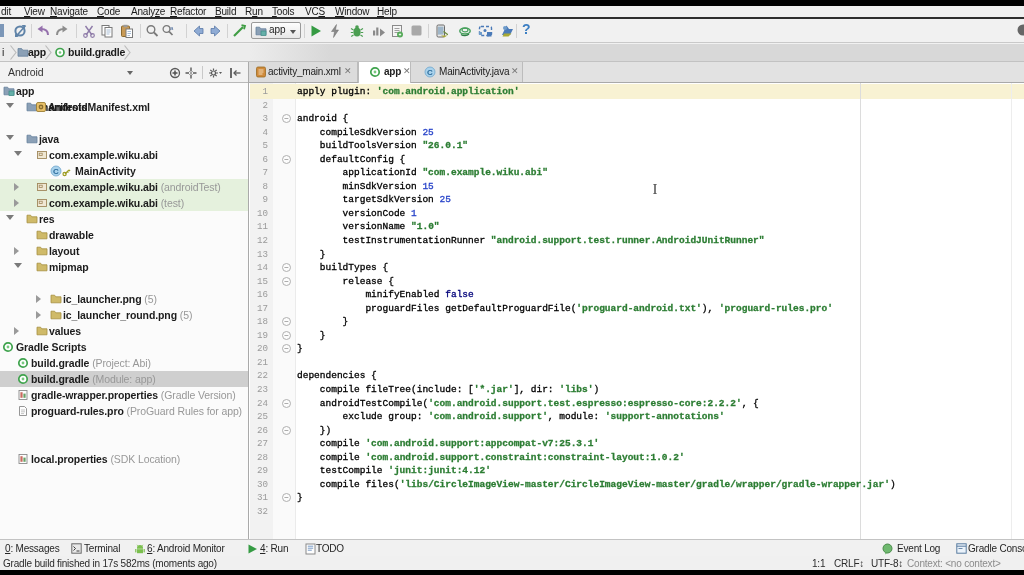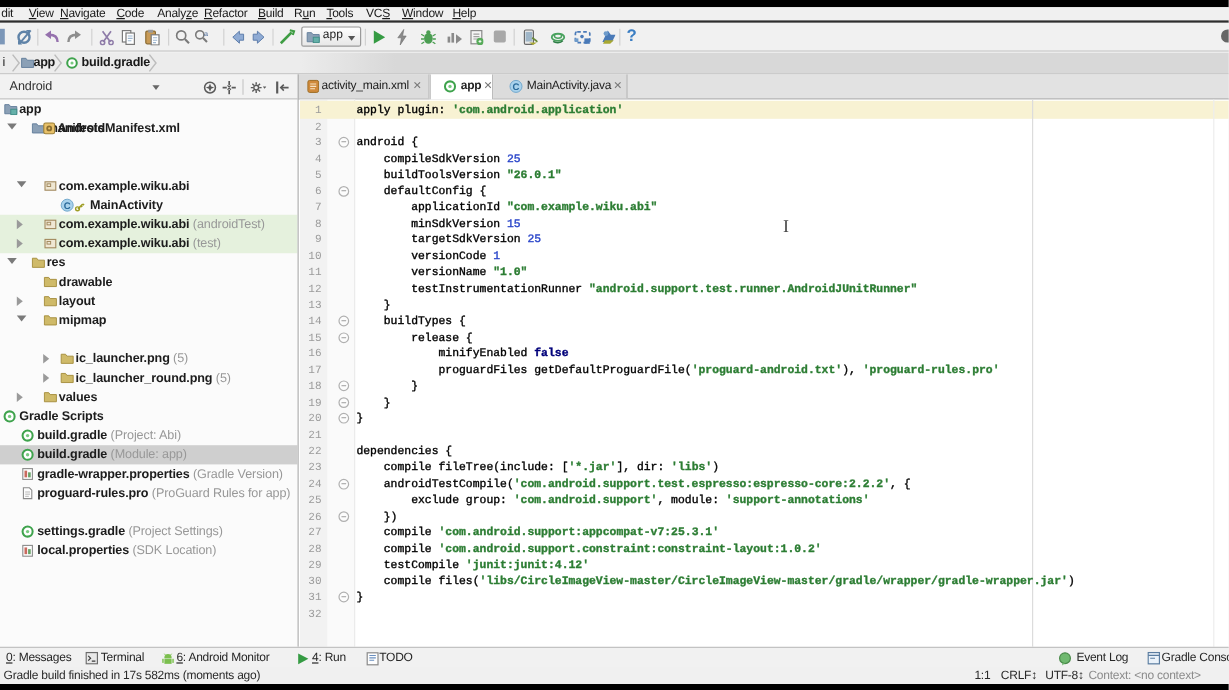--- a/index.html
+++ b/index.html
@@ -34,21 +34,21 @@
 .tab svg{position:absolute;top:4px}
 #tabrow .tab#tabactive{background:#fff;height:21px;border-left:1px solid #bcbcbc}
 #editor{left:249px;top:83px;width:775px;height:456px;background:#fff}
 #gutter{left:250px;top:83px;width:23px;height:456px;background:#f2f2f2}
 #foldstrip{left:273px;top:83px;width:23px;height:456px;background:#fafafa;border-right:1px solid #ebebeb}
 #caretline{left:250px;top:84px;width:774px;height:15px;background:#f8f2d3}
 #lnums{left:250px;top:85px;width:18px;text-align:right;white-space:pre;font-family:"Liberation Mono",monospace;font-size:9.2px;line-height:13.55px;color:#9b9b9b}
 #code{left:297px;top:85px;font-family:"Liberation Mono",monospace;font-size:9.5px;line-height:13.55px;color:#000;white-space:pre;-webkit-text-stroke:0.3px}
 #code .s{color:#2c7d33;font-weight:bold}
 #code .n{color:#2743c9}
-#code .k{color:#00007a;font-weight:bold}
+#code .k{color:#00007a;font-weight:normal}
 #marginline{left:860px;top:83px;width:1px;height:456px;background:#dcdcdc}
 #rstrip{left:1011px;top:83px;width:1px;height:456px;background:#ededed}
 .fold{position:absolute;left:282px;width:9px;height:9px;border:1px solid #b0b0b0;border-radius:50%;background:#fcfcfc;color:#777;font-size:8px;line-height:7px;text-align:center}
 
 #botbar{left:0;top:539px;width:1024px;height:17px;background:#f1f1f1;border-top:1px solid #c3c3c3}
 #botbar span{position:absolute;top:3px;font-size:10px;color:#262626;letter-spacing:-0.2px;white-space:nowrap}
 #botbar svg{position:absolute;top:3px}
 #statusbar{left:0;top:556px;width:1024px;height:15px;background:#f0f0f0}
 #statusbar span{position:absolute;top:2px;font-size:10px;color:#2b2b2b;letter-spacing:-0.2px}
 #botblack{left:0;top:570px;width:1024px;height:5px;background:#000}
@@ -242,20 +242,27 @@
         <span class="nm" style="left:39px">manifests</span>
       </div>
 <div class="trow" style="top:16px">
         <svg style="left:35px" width="12" height="12">
           <rect x="1.5" y="1.5" width="9" height="9" rx="1.5" fill="#e7c069" stroke="#9c7f35" stroke-width="0.9"></rect>
           <circle cx="6" cy="6" r="2.4" fill="#8a6d2f"></circle>
           <circle cx="6" cy="6" r="0.9" fill="#e7c069"></circle>
         </svg>
         <span class="nm" style="left:48px">AndroidManifest.xml</span>
       </div>
+<div class="trow" style="top:48px">
+        <i class="arr arrd" style="left:6px"></i>
+        <svg style="left:26px" width="12" height="12">
+          <path d="M1 2.2h3.6l1.2 1.6H11v6H1z" fill="#8ba0b6" stroke="#64809c" stroke-width="0.8"></path>
+        </svg>
+        <span class="nm" style="left:39px">java</span>
+      </div>
 <div class="trow" style="top:64px">
         <i class="arr arrd" style="left:14px"></i>
         <svg style="left:36px" width="12" height="12">
           <rect x="1.5" y="2.5" width="9" height="7" fill="#efe7d3" stroke="#a1885c" stroke-width="0.9"></rect>
           <rect x="3.2" y="4.2" width="3" height="2.2" fill="none" stroke="#a1885c" stroke-width="0.8"></rect>
         </svg>
         <span class="nm" style="left:49px">com.example.wiku.abi</span>
       </div>
 <div class="trow" style="top:80px">
         <svg style="left:50px" width="23" height="12">
@@ -358,27 +365,20 @@
         </svg>
         <span class="nm" style="left:31px">proguard-rules.pro<span class="sfx"> (ProGuard Rules for app)</span></span>
       </div>
 <div class="trow" style="top:304px">
         <svg style="left:17px" width="12" height="12">
           <rect x="2" y="1.5" width="8" height="9" fill="#fdfdfd" stroke="#8a8a8a" stroke-width="0.9"></rect>
           <rect x="3.4" y="3.2" width="2.2" height="5.6" fill="#c96a5f"></rect>
           <rect x="6.4" y="4.6" width="2.2" height="4.2" fill="#67a267"></rect>
         </svg>
         <span class="nm" style="left:31px">gradle-wrapper.properties<span class="sfx"> (Gradle Version)</span></span>
-      </div>
-<div class="trow" style="top:352px">
-        <svg style="left:17px" width="12" height="12">
-          <circle cx="6" cy="6" r="4.2" fill="#fff" stroke="#3fa34d" stroke-width="1.7"></circle>
-          <circle cx="6" cy="6" r="1.4" fill="#77c97f"></circle>
-        </svg>
-        <span class="nm" style="left:31px">settings.gradle<span class="sfx"> (Project Settings)</span></span>
       </div>
 <div class="trow" style="top:368px">
         <svg style="left:17px" width="12" height="12">
           <rect x="2" y="1.5" width="8" height="9" fill="#fdfdfd" stroke="#8a8a8a" stroke-width="0.9"></rect>
           <rect x="3.4" y="3.2" width="2.2" height="5.6" fill="#c96a5f"></rect>
           <rect x="6.4" y="4.6" width="2.2" height="4.2" fill="#67a267"></rect>
         </svg>
         <span class="nm" style="left:31px">local.properties<span class="sfx"> (SDK Location)</span></span>
       </div>
 </div>

